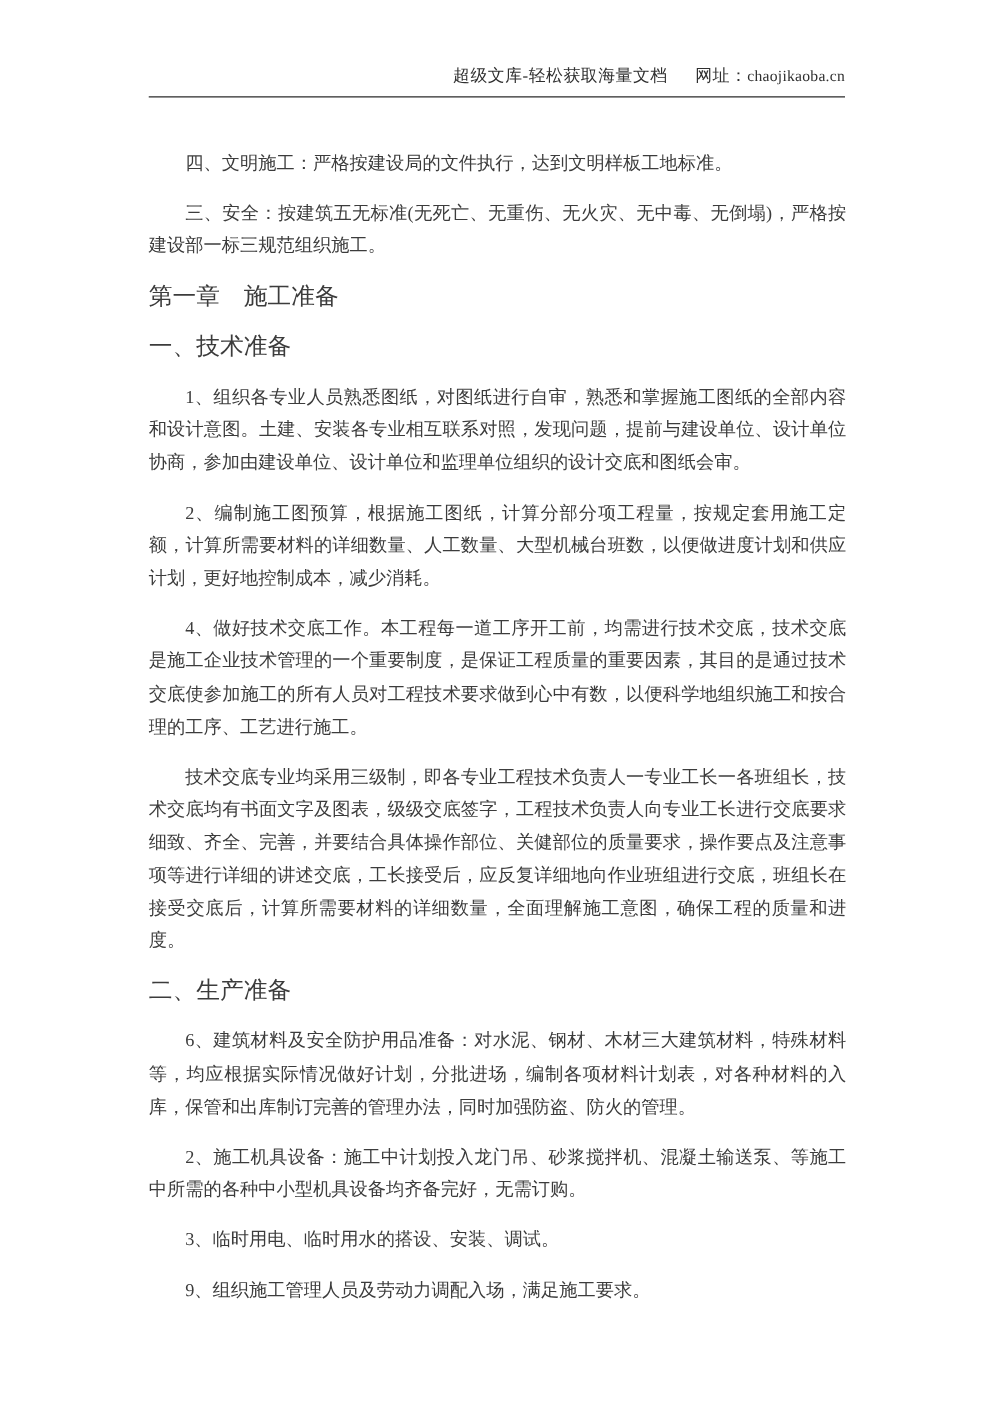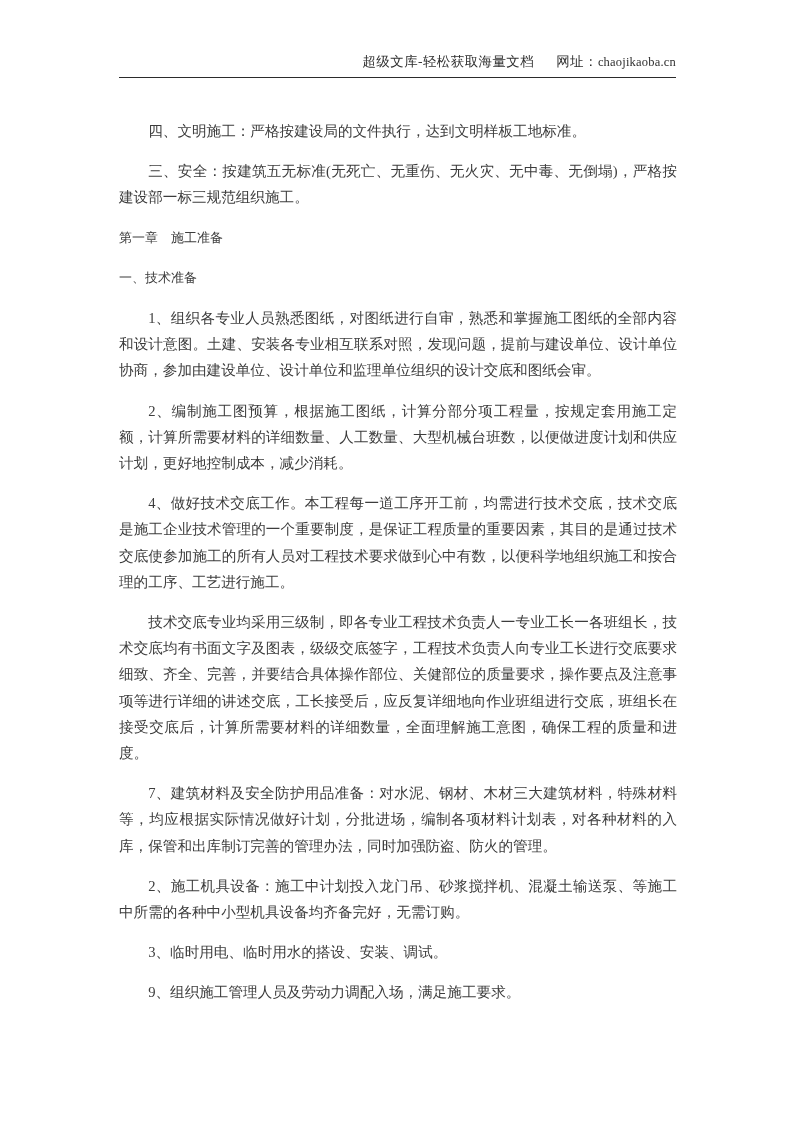--- a/index.html
+++ b/index.html
@@ -77,21 +77,21 @@
     line-height: 26.2px;
     text-align: justify;
     text-justify: inter-ideograph;
     text-indent: 2em;
     color: #3c3c3c;
     word-break: break-all;
   }
 
   p.heading {
     margin: 12px 0 14px 0;
-    font-size: 13px;
+    font-size: 19px;
     line-height: 26.2px;
     text-indent: 0;
     text-align: left;
     color: #3c3c3c;
   }
   p.last  { margin-bottom: 0; }
 </style>
 </head>
 <body>
 
@@ -115,22 +115,23 @@
 
     <p class="para">1、组织各专业人员熟悉图纸，对图纸进行自审，熟悉和掌握施工图纸的全部内容和设计意图。土建、安装各专业相互联系对照，发现问题，提前与建设单位、设计单位协商，参加由建设单位、设计单位和监理单位组织的设计交底和图纸会审。</p>
 
     <p class="para">2、编制施工图预算，根据施工图纸，计算分部分项工程量，按规定套用施工定额，计算所需要材料的详细数量、人工数量、大型机械台班数，以便做进度计划和供应计划，更好地控制成本，减少消耗。</p>
 
 
     <p class="para">4、做好技术交底工作。本工程每一道工序开工前，均需进行技术交底，技术交底是施工企业技术管理的一个重要制度，是保证工程质量的重要因素，其目的是通过技术交底使参加施工的所有人员对工程技术要求做到心中有数，以便科学地组织施工和按合理的工序、工艺进行施工。</p>
 
     <p class="para">技术交底专业均采用三级制，即各专业工程技术负责人一专业工长一各班组长，技术交底均有书面文字及图表，级级交底签字，工程技术负责人向专业工长进行交底要求细致、齐全、完善，并要结合具体操作部位、关健部位的质量要求，操作要点及注意事项等进行详细的讲述交底，工长接受后，应反复详细地向作业班组进行交底，班组长在接受交底后，计算所需要材料的详细数量，全面理解施工意图，确保工程的质量和进度。</p>
 
+    <p class="heading">二、生产准备</p>
 
-    <p class="para">7、建筑材料及安全防护用品准备：对水泥、钢材、木材三大建筑材料，特殊材料等，均应根据实际情况做好计划，分批进场，编制各项材料计划表，对各种材料的入库，保管和出库制订完善的管理办法，同时加强防盗、防火的管理。</p>
+    <p class="para">6、建筑材料及安全防护用品准备：对水泥、钢材、木材三大建筑材料，特殊材料等，均应根据实际情况做好计划，分批进场，编制各项材料计划表，对各种材料的入库，保管和出库制订完善的管理办法，同时加强防盗、防火的管理。</p>
 
     <p class="para">2、施工机具设备：施工中计划投入龙门吊、砂浆搅拌机、混凝土输送泵、等施工中所需的各种中小型机具设备均齐备完好，无需订购。</p>
 
     <p class="para">3、临时用电、临时用水的搭设、安装、调试。</p>
 
     <p class="para last">9、组织施工管理人员及劳动力调配入场，满足施工要求。</p>
 
   </div>
 
 </div>

